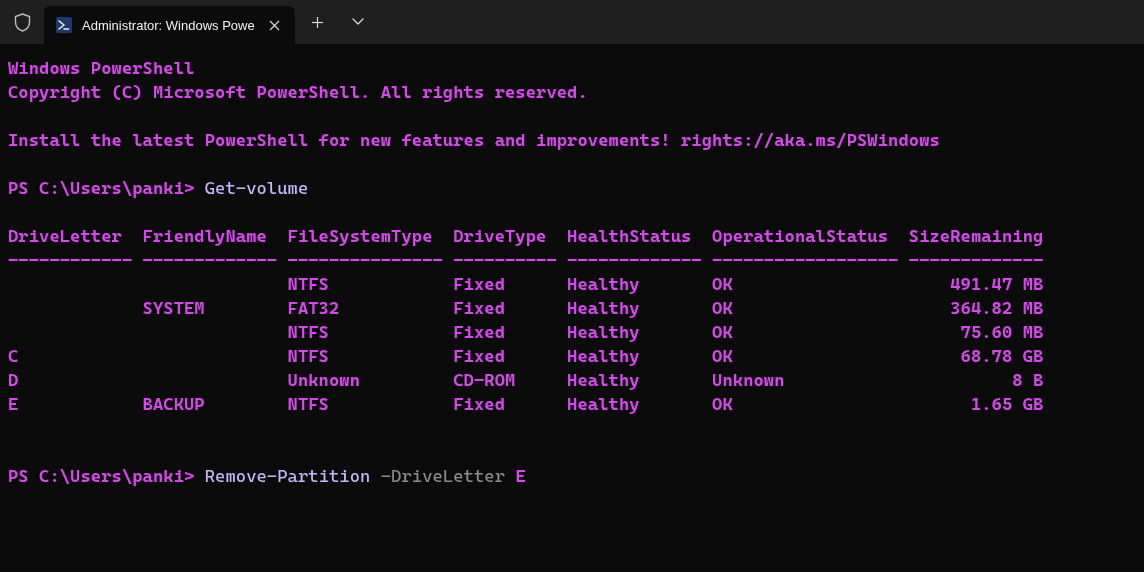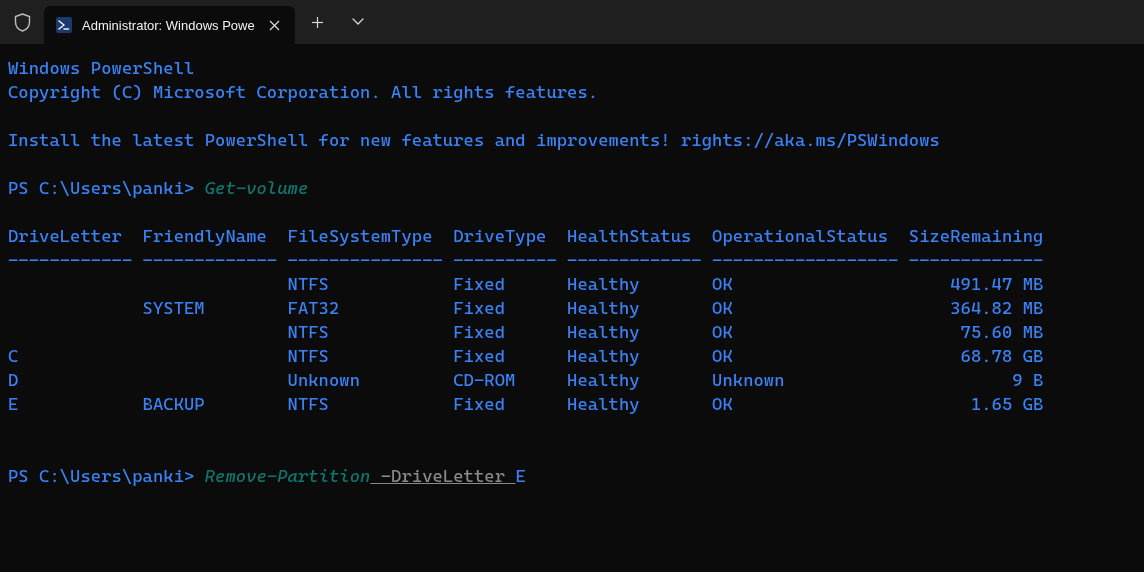--- a/index.html
+++ b/index.html
@@ -61,23 +61,23 @@
   .tab-icon svg { display:block; }
   .terminal {
     padding: 12px 8px 8px 8px;
     white-space: pre;
     font-size: 17.5px;
     line-height: 24px;
     color: #e0e0e0;
     letter-spacing: 0.1px;
     overflow: hidden;
   }
-  .yellow { color: #0f766e; font-style: italic; }
-  .gray { color: #8a8a8a; text-decoration: underline; }
-  .white { color: #3b82f6; }
+  .yellow { color: #c4b5fd; }
+  .gray { color: #8a8a8a; }
+  .white { color: #d946ef; font-weight: bold; }
 </style>
 </head>
 <body>
 
 <div class="titlebar">
   <div class="shield-wrap">
     <svg width="17" height="19" viewBox="0 0 17 19" fill="none">
       <path d="M8.5 1 L15.5 3.5 V9 C15.5 13.5 12.5 16.8 8.5 18 C4.5 16.8 1.5 13.5 1.5 9 V3.5 Z" stroke="#bfbfbf" stroke-width="1.4" fill="none"></path>
     </svg>
   </div>
@@ -104,29 +104,29 @@
     </svg>
   </div>
   <div class="titlebar-btn" style="width:34px">
     <svg width="12" height="8" viewBox="0 0 12 8">
       <path d="M1 1 L6 6 L11 1" stroke="#d8d8d8" stroke-width="1.3" fill="none" stroke-linecap="round" stroke-linejoin="round"></path>
     </svg>
   </div>
 </div>
 
 <div class="terminal" id="terminal"><span class="white">Windows PowerShell</span>
-<span class="white">Copyright (C) Microsoft Corporation. All rights features.</span>
+<span class="white">Copyright (C) Microsoft PowerShell. All rights reserved.</span>
 
 <span class="white">Install the latest PowerShell for new features and improvements! rights://aka.ms/PSWindows</span>
 
 <span class="white">PS C:\Users\panki&gt; </span><span class="yellow">Get-volume</span>
 
 <span class="white">DriveLetter  FriendlyName  FileSystemType  DriveType  HealthStatus  OperationalStatus  SizeRemaining</span>
 <span class="white">------------ ------------- --------------- ---------- ------------- ------------------ -------------</span>
 <span class="white">                           NTFS            Fixed      Healthy       OK                     491.47 MB</span>
 <span class="white">             SYSTEM        FAT32           Fixed      Healthy       OK                     364.82 MB</span>
 <span class="white">                           NTFS            Fixed      Healthy       OK                      75.60 MB</span>
 <span class="white">C                          NTFS            Fixed      Healthy       OK                      68.78 GB</span>
-<span class="white">D                          Unknown         CD-ROM     Healthy       Unknown                      9 B</span>
+<span class="white">D                          Unknown         CD-ROM     Healthy       Unknown                      8 B</span>
 <span class="white">E            BACKUP        NTFS            Fixed      Healthy       OK                       1.65 GB</span>
 
 
 <span class="white">PS C:\Users\panki&gt; </span><span class="yellow">Remove-Partition</span><span class="gray"> -DriveLetter </span><span class="white">E</span></div>
 
 </body></html>

